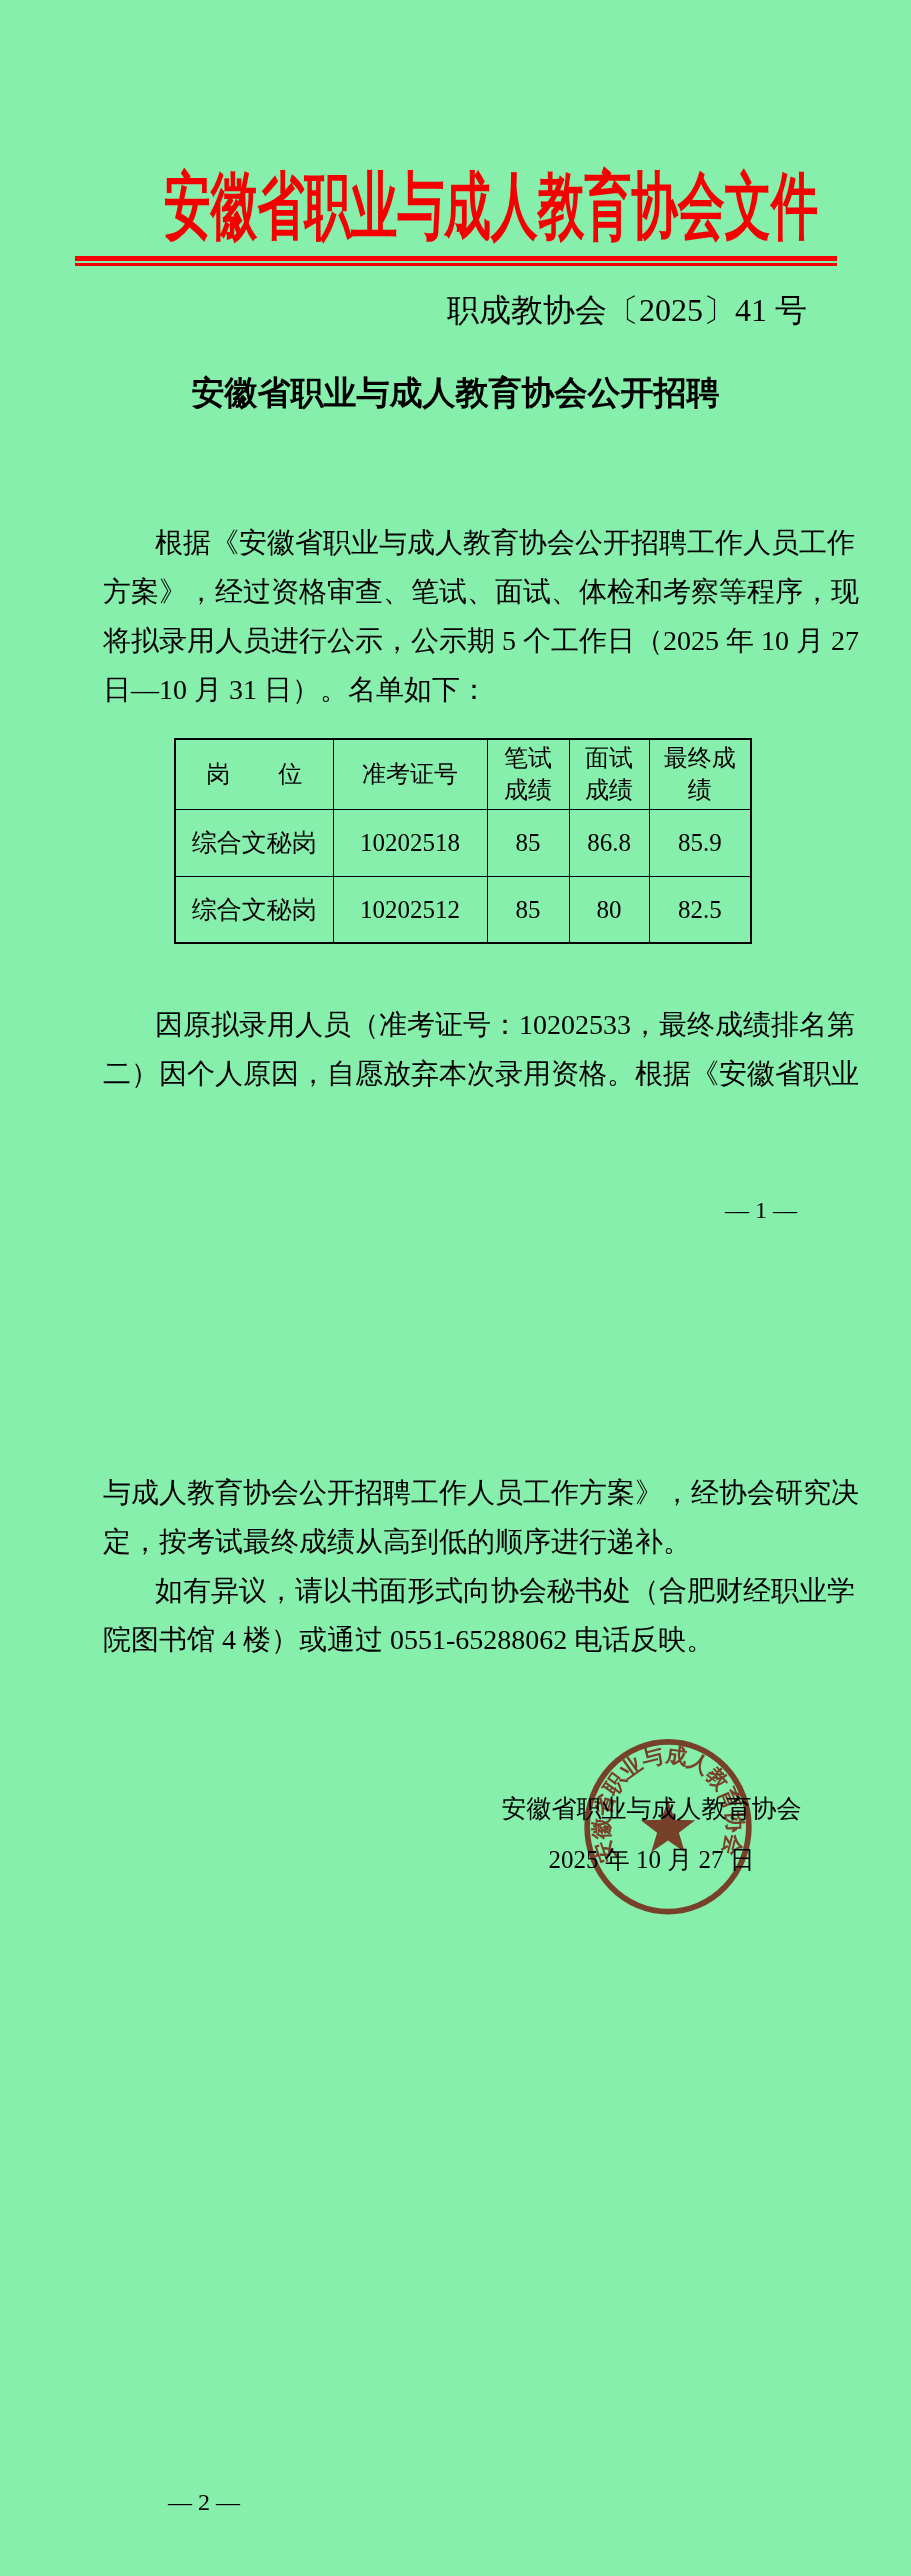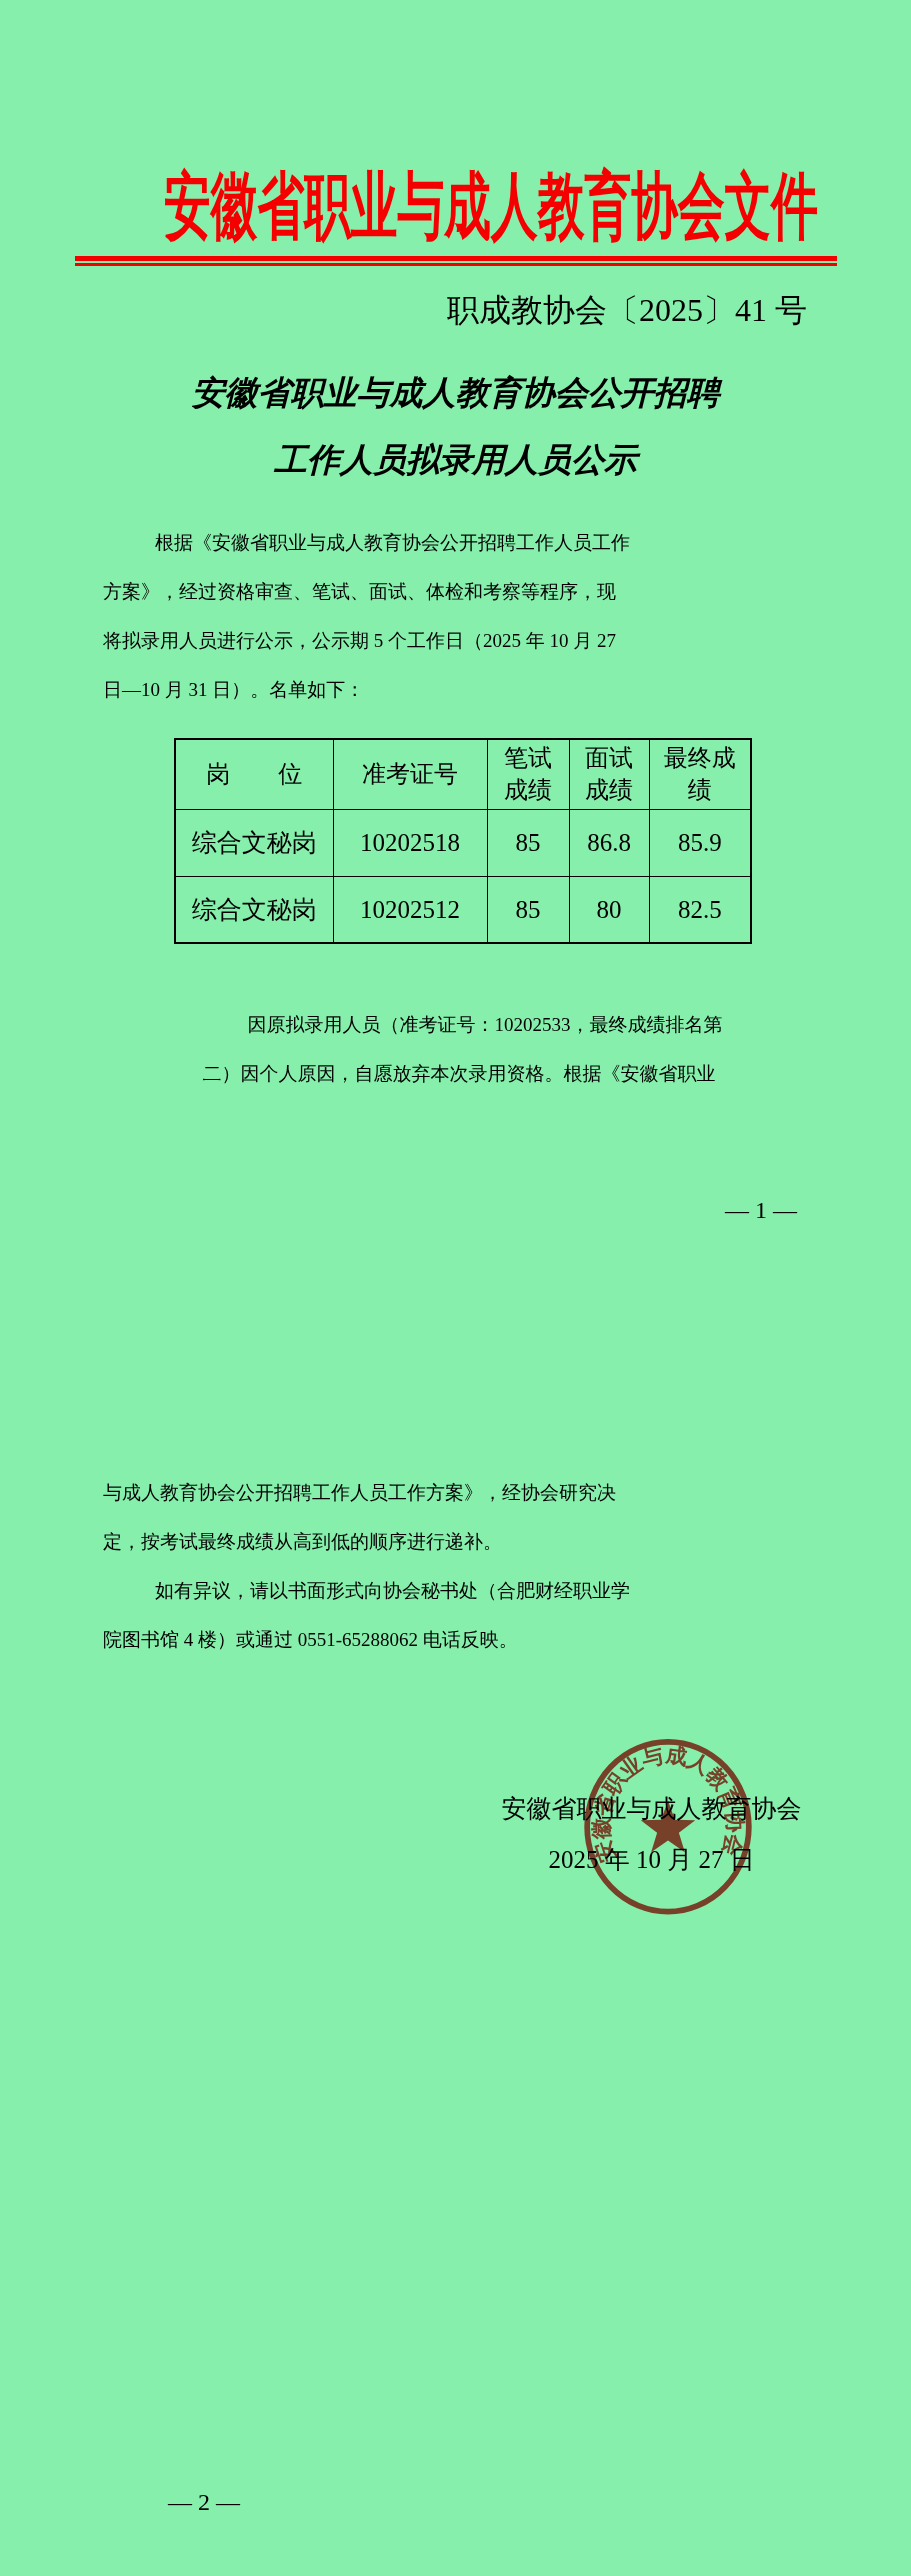--- a/index.html
+++ b/index.html
@@ -58,32 +58,31 @@
   .doc-title {
     position: absolute;
     left: 0;
     width: 100%;
     margin: 0;
     text-align: center;
     font-size: 33px;
     line-height: 40px;
     font-weight: bold;
     white-space: nowrap;
-    font-style: italic;
   }
   .doc-title.l1 { top: 373px; }
   .doc-title.l2 { top: 440px; }
 
   .body-block {
     position: absolute;
     left: 103px;
     width: 712px;
   }
   .body-block .line {
-    font-size: 19px;
+    font-size: 28px;
     line-height: 49px;
     white-space: nowrap;
   }
   .body-block .indent { text-indent: 52px; }
   .blk-p1 { top: 518px; }
   .blk-p2 { top: 1000px; text-align: center; }
   .blk-p3 { top: 180px; }
 
   
   .score-table {
@@ -167,21 +166,20 @@
 
   <div class="red-rule">
     <div class="thick"></div>
     <div class="gap"></div>
     <div class="thin"></div>
   </div>
 
   <div class="doc-number">职成教协会〔2025〕41 号</div>
 
   <h2 class="doc-title l1">安徽省职业与成人教育协会公开招聘</h2>
-  <h2 class="doc-title l2">工作人员拟录用人员公示</h2>
 
   <div class="body-block blk-p1">
     <div class="line indent">根据《安徽省职业与成人教育协会公开招聘工作人员工作</div>
     <div class="line">方案》，经过资格审查、笔试、面试、体检和考察等程序，现</div>
     <div class="line">将拟录用人员进行公示，公示期 5 个工作日（2025 年 10 月 27</div>
     <div class="line">日—10 月 31 日）。名单如下：</div>
   </div>
 
   <table class="score-table">
     <colgroup>

